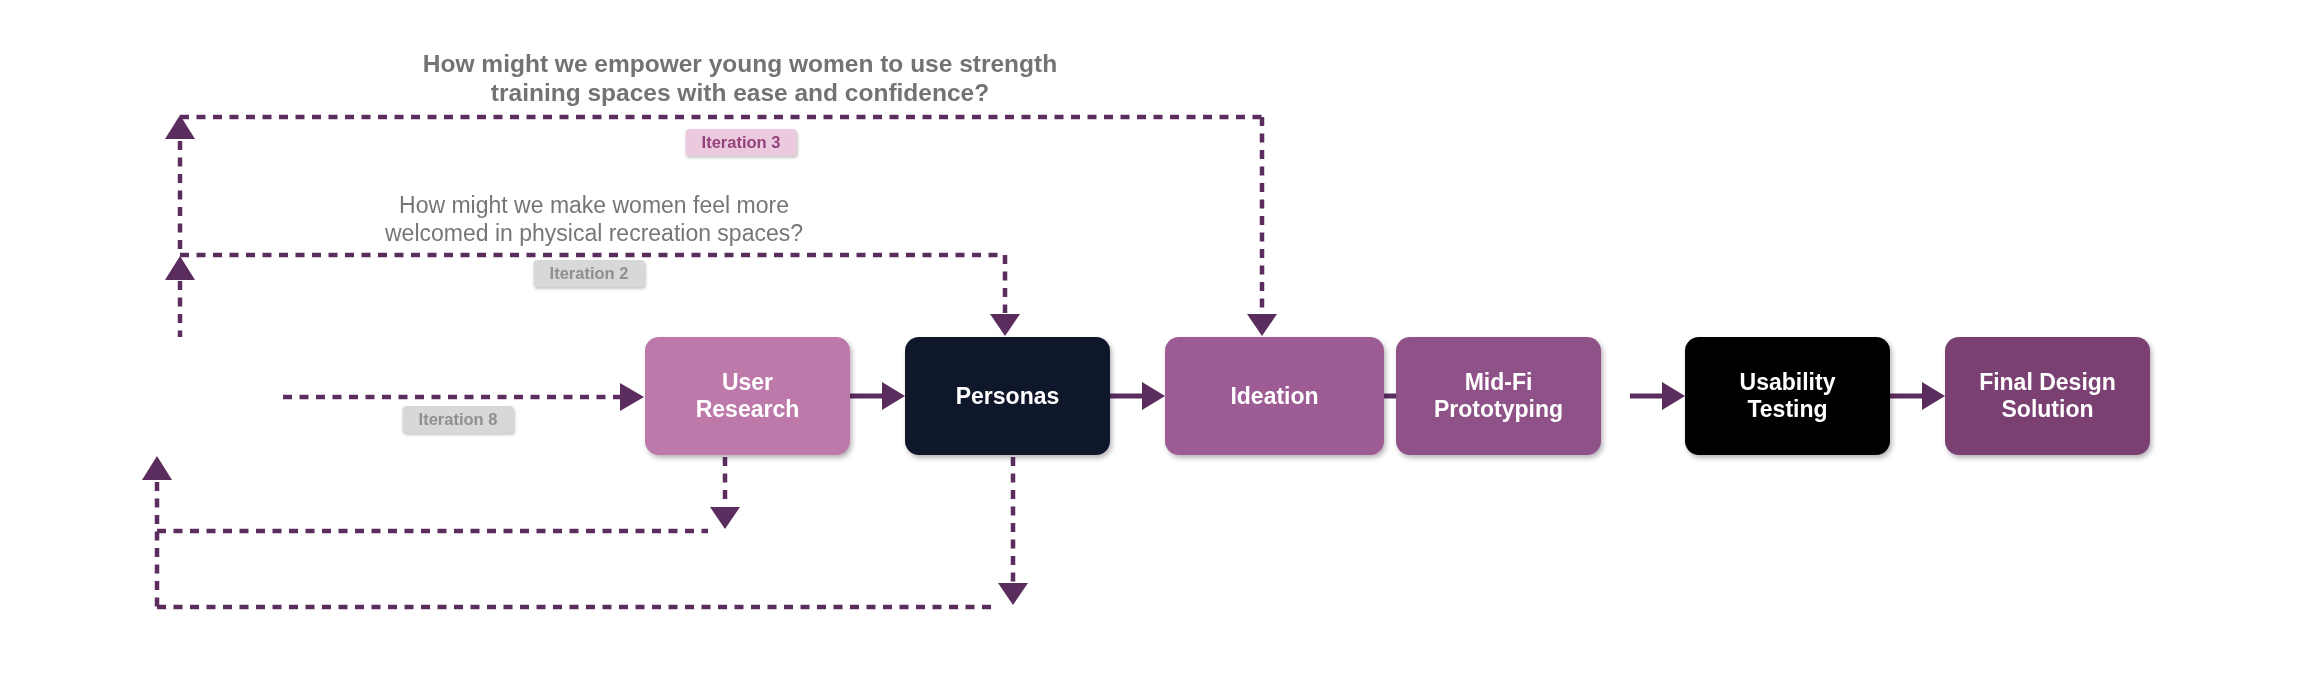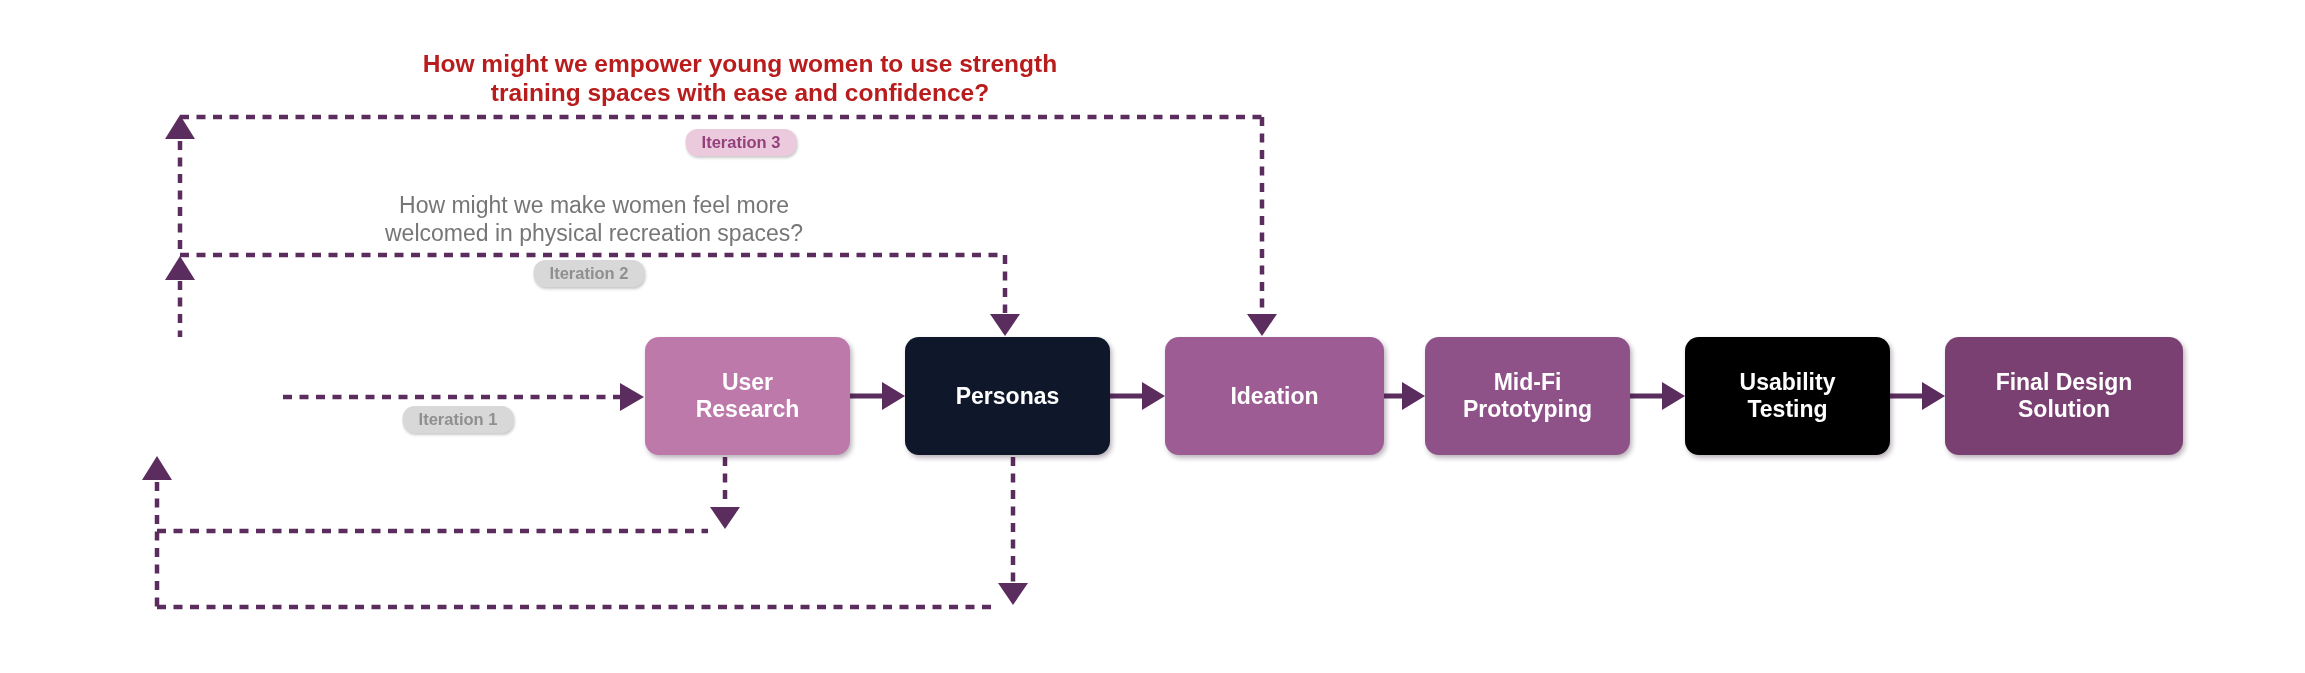--- a/index.html
+++ b/index.html
@@ -17,32 +17,32 @@
   .step{
     position:absolute;top:337px;height:118px;border-radius:14px;
     display:flex;align-items:center;justify-content:center;text-align:center;
     color:#ffffff;font-weight:700;font-size:23px;line-height:1.16;
     white-space:pre-line;box-shadow:2px 3px 5px rgba(40,20,40,.32);
   }
   #step1{left:77px;width:200px;}
   #step2{left:645px;width:205px;}
   #step3{left:905px;width:205px;}
   #step4{left:1165px;width:219px;}
-  #step5{left:1425px;width:205px;}
+  #step5{left:1396px;width:205px;}
   #step6{left:1685px;width:205px;}
-  #step7{left:1945px;width:238px;}
+  #step7{left:1945px;width:205px;}
 
   .question{position:absolute;transform:translateX(-50%);text-align:center;white-space:pre-line;}
   .q1{left:459px;top:338px;font-size:23px;line-height:1.2;}
   .q2{left:594px;top:191px;font-size:23px;line-height:1.22;}
   .q3{left:740px;top:50px;font-size:24.5px;line-height:1.17;font-weight:700;}
 
   .badge{
     position:absolute;transform:translateX(-50%);
-    font-size:16.5px;font-weight:700;padding:4px 16px;border-radius:12px;
+    font-size:16.5px;font-weight:700;padding:4px 16px;border-radius:4px;
     box-shadow:1px 2px 3px rgba(0,0,0,.22);white-space:nowrap;
   }
   .b1{left:458px;top:406px;}
   .b2{left:589px;top:260px;text-align:right;}
   .b3{left:741px;top:129px;}
 </style>
 </head>
 <body>
 
 <div class="canvas" style="--connector: #5b2d5e; background: rgb(255, 255, 255);">
@@ -111,21 +111,21 @@
   </div>
   <div class="step" id="step6" style="background: #000000;">
     <span>Usability
 Testing</span>
   </div>
   <div class="step" id="step7" style="background: rgb(122, 64, 114);">
     <span>Final Design
 Solution</span>
   </div>
 
-  <div class="question q3" style="color: #b91c1c;">How might we empower young women to use strength
+  <div class="question q3" style="color: #737373;">How might we empower young women to use strength
 training spaces with ease and confidence?</div>
   <div class="question q2" style="color: rgb(118, 118, 118);">How might we make women feel more
 welcomed in physical recreation spaces?</div>
 
-  <div class="badge b1" style="background: rgb(216, 216, 216); color: rgb(143, 143, 143);">Iteration 1</div>
+  <div class="badge b1" style="background: rgb(216, 216, 216); color: rgb(143, 143, 143);">Iteration 8</div>
   <div class="badge b2" style="background: rgb(216, 216, 216); color: rgb(143, 143, 143);">Iteration 2</div>
   <div class="badge b3" style="background: rgb(236, 202, 222); color: rgb(148, 65, 123);">Iteration 3</div>
 </div>
 
 </body></html>

